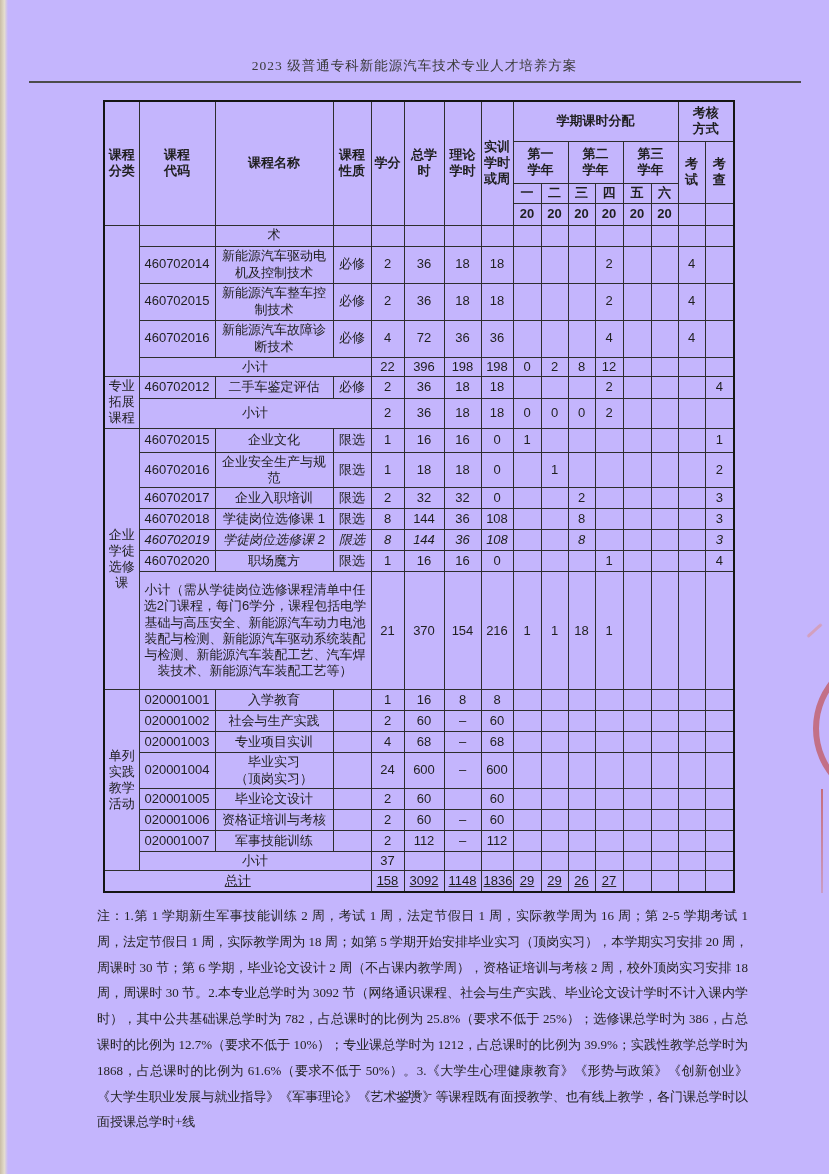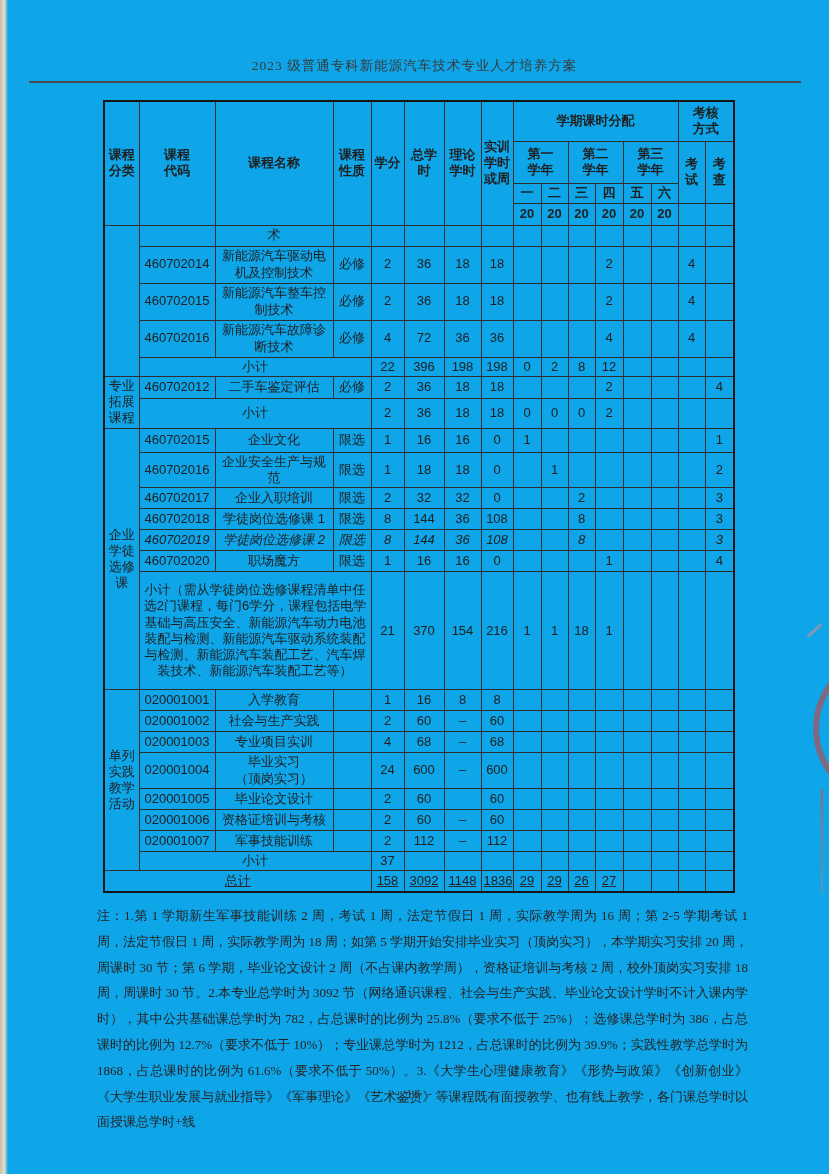--- a/index.html
+++ b/index.html
@@ -1,16 +1,16 @@
 <!DOCTYPE html>
 <html><head>
 <meta charset="utf-8">
 <style>
   html,body{margin:0;padding:0;background:#e9e9e9;}
-  #page{position:relative;width:829px;height:1174px;background:#0ea5e9;margin:0 auto;overflow:hidden;
+  #page{position:relative;width:829px;height:1174px;background:#c4b5fd;margin:0 auto;overflow:hidden;
         font-family:"Liberation Serif","DejaVu Serif",serif;color:#2c2c2c;}
   
   .edge-strip{position:absolute;left:0;top:0;bottom:0;width:8px;
       background:linear-gradient(to right,#c9bda7 0%,#e4ddcd 55%,rgba(251,251,249,0) 100%);}
   .page-title{position:absolute;top:57px;left:0;width:100%;text-align:center;
       font-size:13.5px;letter-spacing:1px;color:#3a3a3a;}
   .title-rule{position:absolute;top:81px;left:29px;right:28px;height:2px;background:#4c4c4c;}
   
   table.sched{position:absolute;left:103px;top:100px;border-collapse:collapse;table-layout:fixed;
       width:630px;border:2.5px solid #151515;

